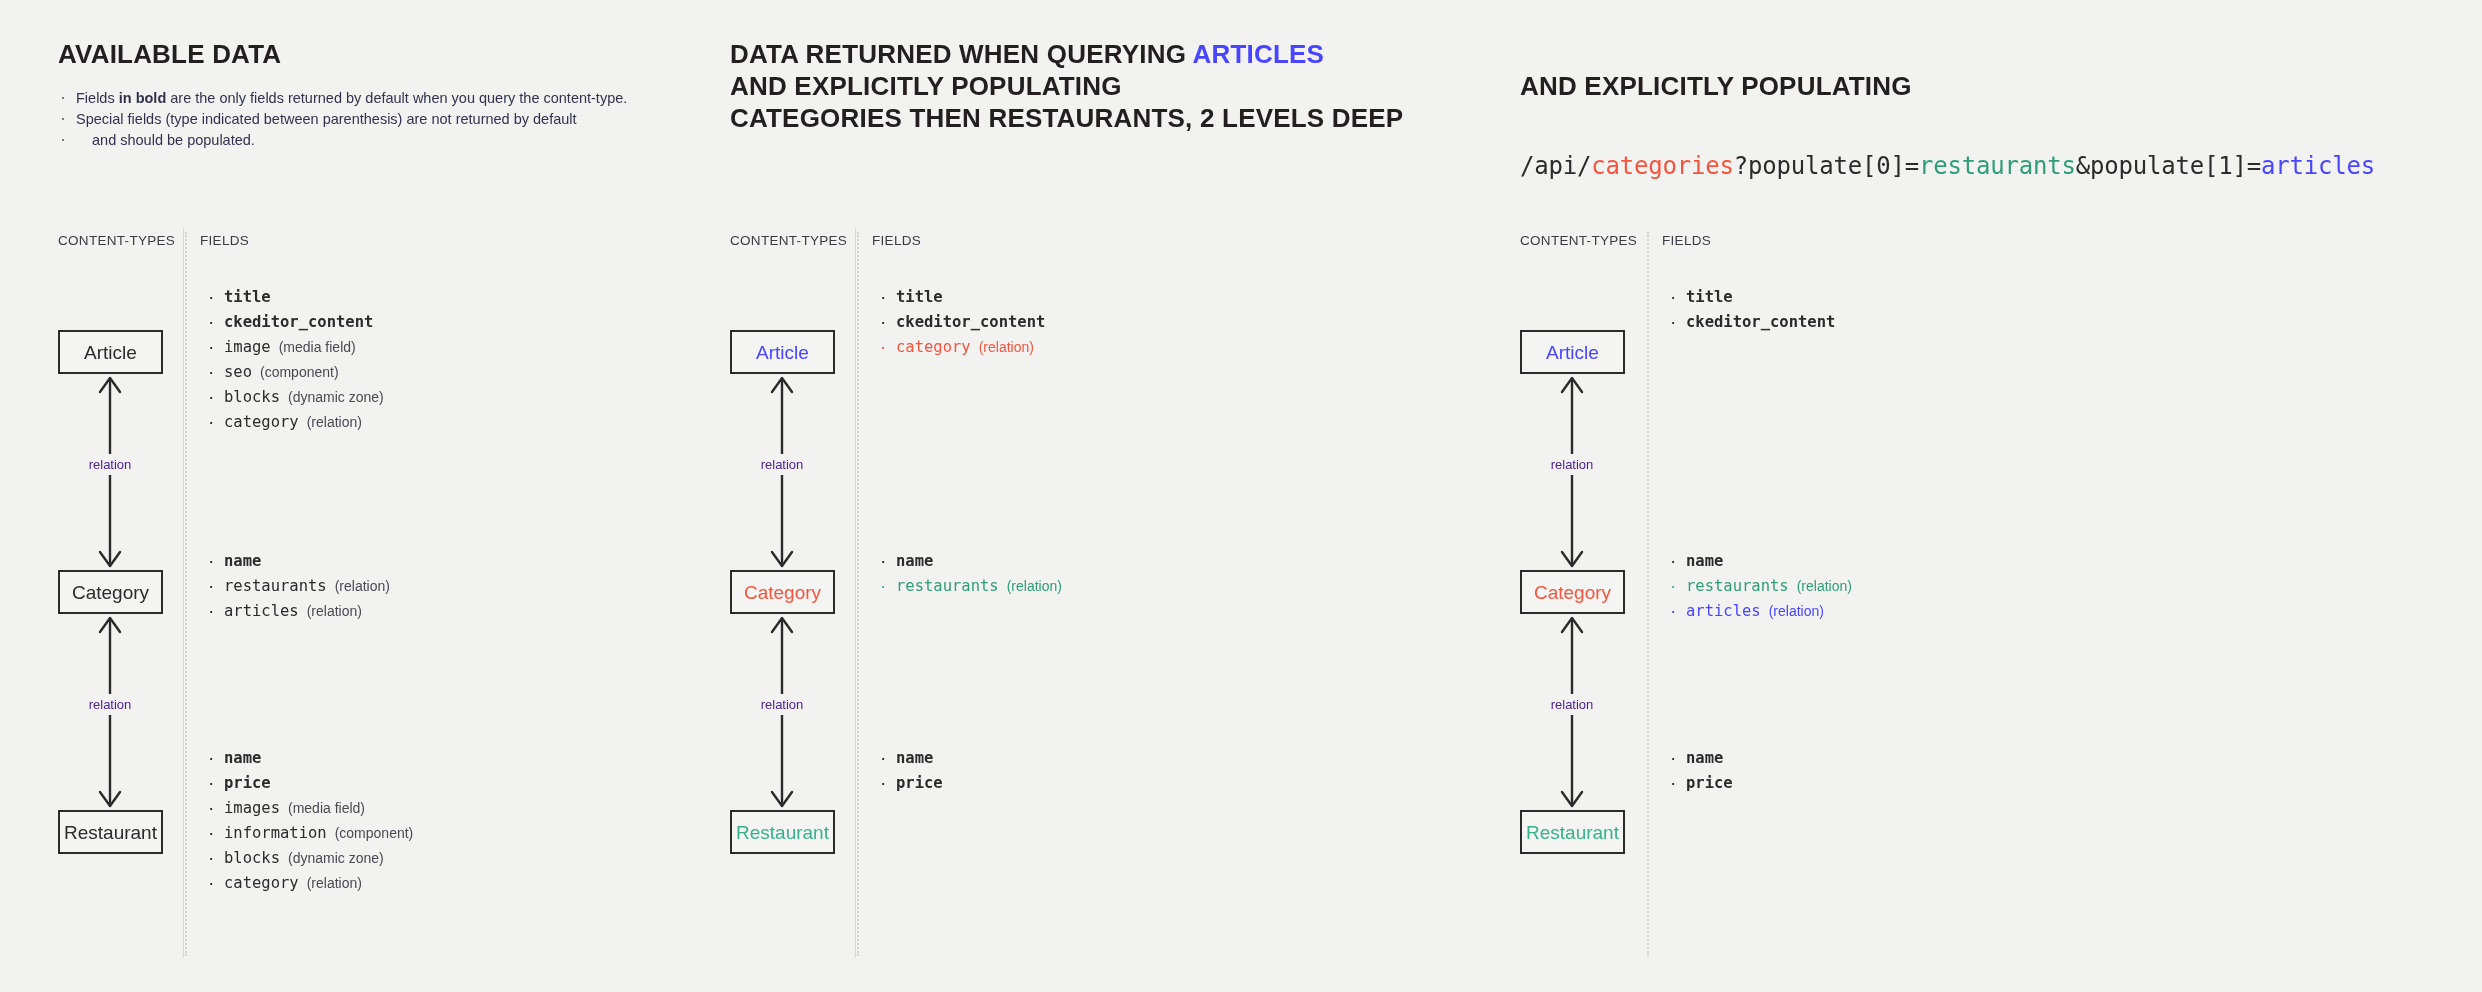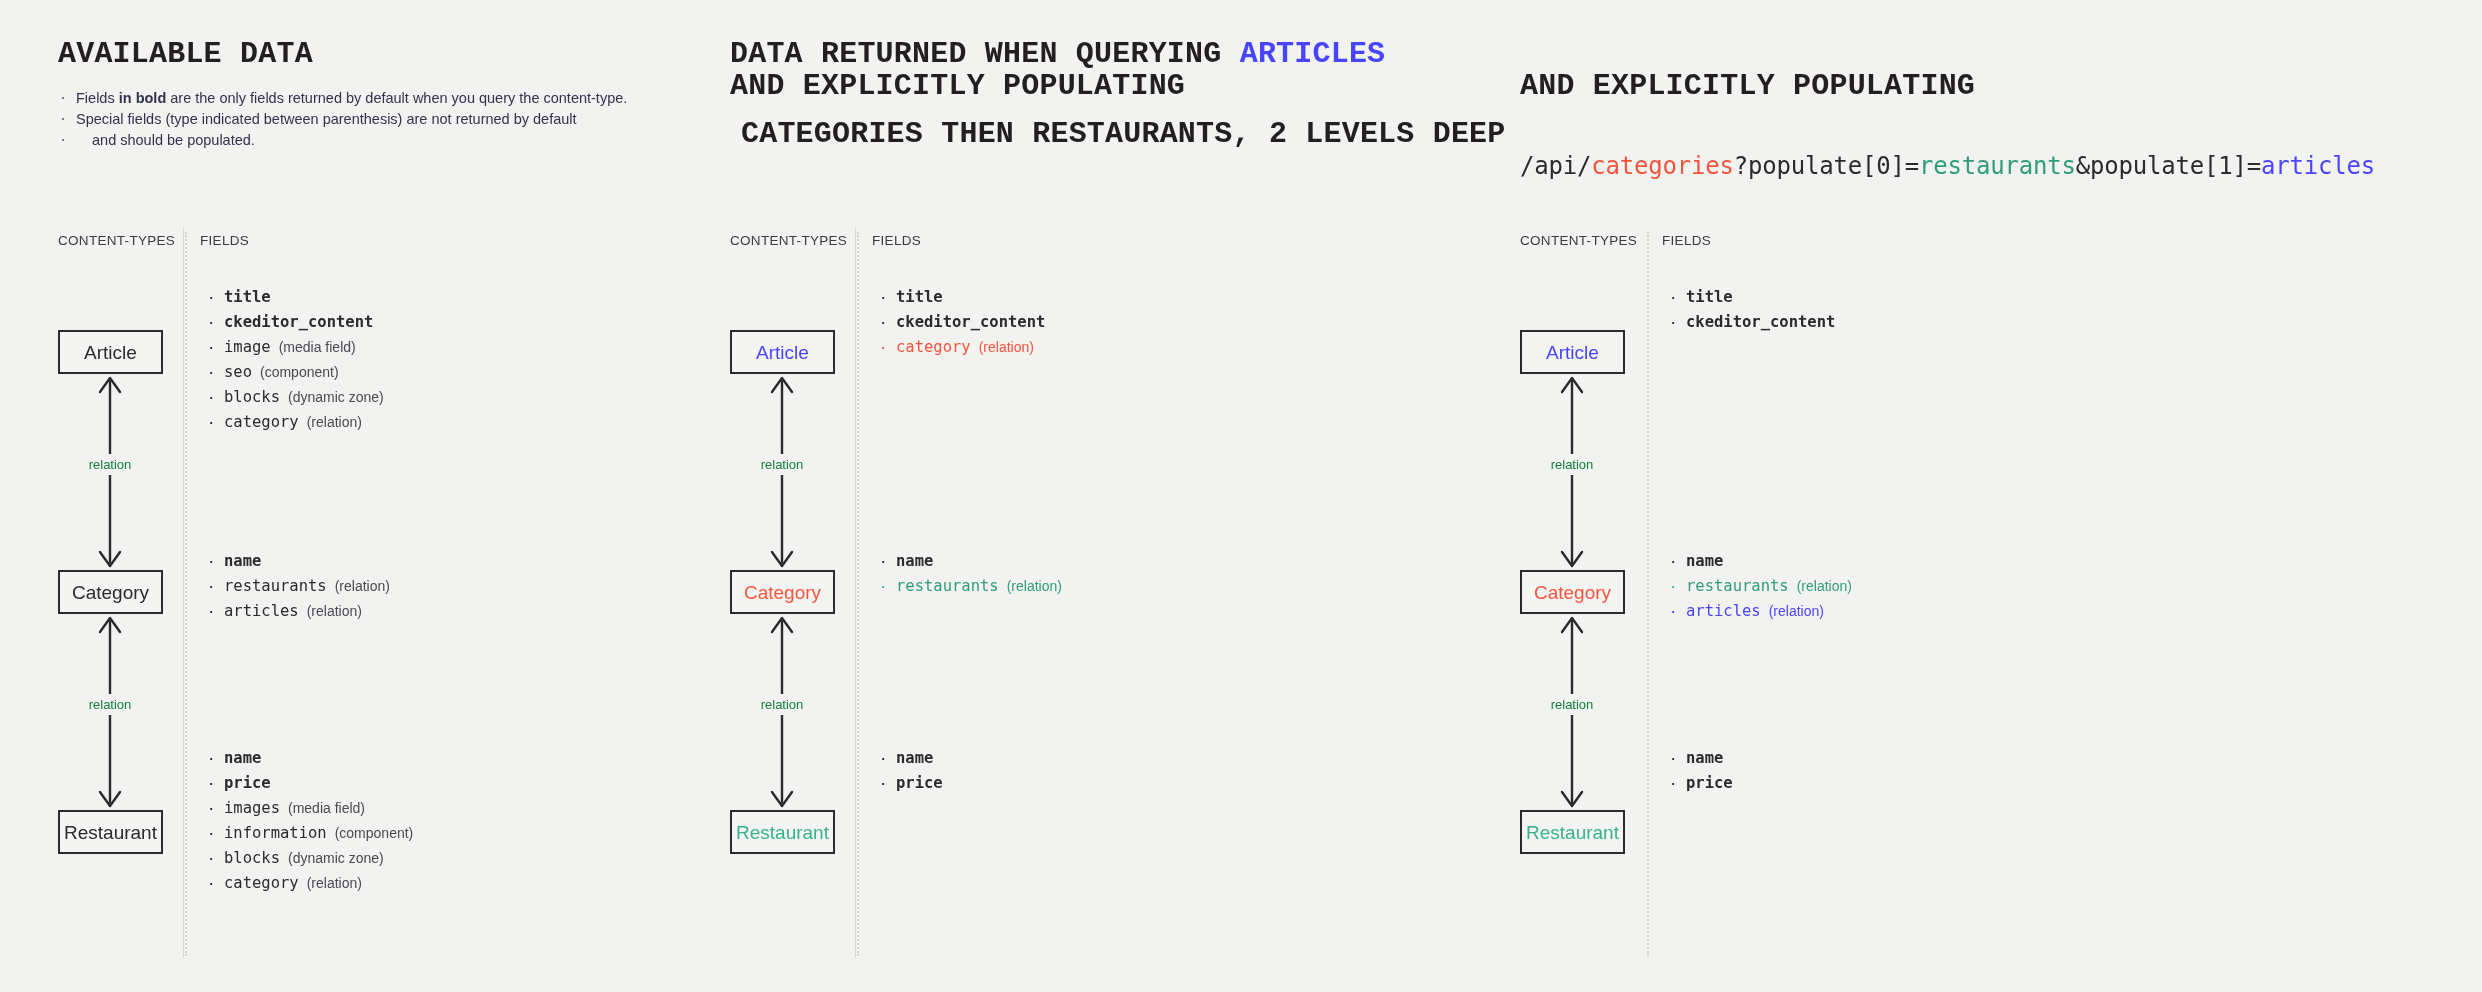--- a/index.html
+++ b/index.html
@@ -39,26 +39,25 @@
     height: 730px;
     background: #d8d8d6;
   }
   .panel-sep.s1 { left: 183px; }
   .panel-sep.s2 { left: 855px; }
 
   
   .heading {
     position: absolute;
     font-weight: bold;
-    font-size: 30px;
+    font-size: 26px;
     letter-spacing: .2px;
     line-height: 32px;
     color: #231f20;
     white-space: nowrap;
-    font-family: Liberation Mono, monospace;
   }
   .heading .kw-blue { color: #4945ff; }
   .heading .kw-red  { color: #f5553d; }
 
   .intro {
     position: absolute;
     font-size: 14.5px;
     line-height: 20px;
     color: #32324d;
   }
@@ -133,21 +132,21 @@
     width: 40px;
   }
   .arrow svg { display: block; }
   .arrow-label {
     position: absolute;
     left: 50%;
     transform: translateX(-50%);
     background: #f2f2f1;
     padding: 3px 4px;
     font-size: 13px;
-    color: #15803d;
+    color: #4c1d95;
     white-space: nowrap;
   }
 
   
   .fields {
     position: absolute;
     white-space: nowrap;
   }
   .fields .f-row {
     display: block;
@@ -266,21 +265,21 @@
       <span class="f-row"><span class="f-name">category</span><span class="f-type">(relation)</span></span>
     </div>
   </div>
 
   <div class="panel panel-2">
 
     <div class="heading" style="left:0px; top:38px;">
       <span>DATA RETURNED WHEN QUERYING </span><span class="kw-blue">ARTICLES</span>
     </div>
     <div class="heading" style="left:0px; top:70px;">AND EXPLICITLY POPULATING</div>
-    <div class="heading" style="left:11px; top:102px;margin-top:16px;">CATEGORIES THEN RESTAURANTS, 2 LEVELS DEEP</div>
+    <div class="heading" style="left:0px; top:102px;">CATEGORIES THEN RESTAURANTS, 2 LEVELS DEEP</div>
 
 
     <div class="col-caption" style="left:0px; top:233px;">CONTENT-TYPES</div>
     <div class="col-caption" style="left:142px; top:233px;">FIELDS</div>
     <div class="dotted-sep" style="left:127px;"></div>
 
     <div class="ct-box c-blue" style="left:0px; top:330px;">
       <span>Article</span>
     </div>
     <div class="ct-box c-red" style="left:0px; top:570px;">

